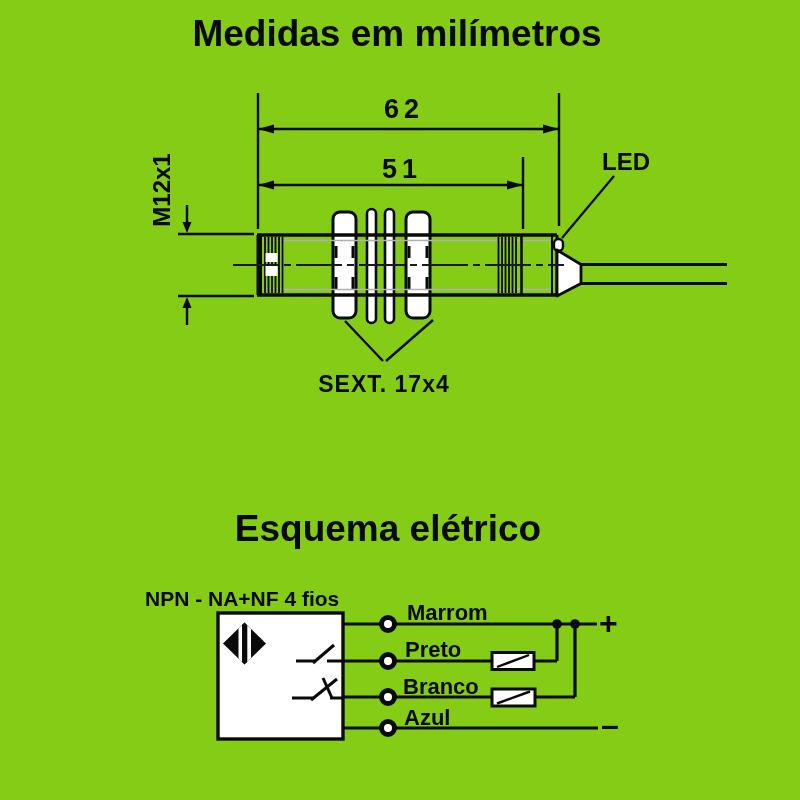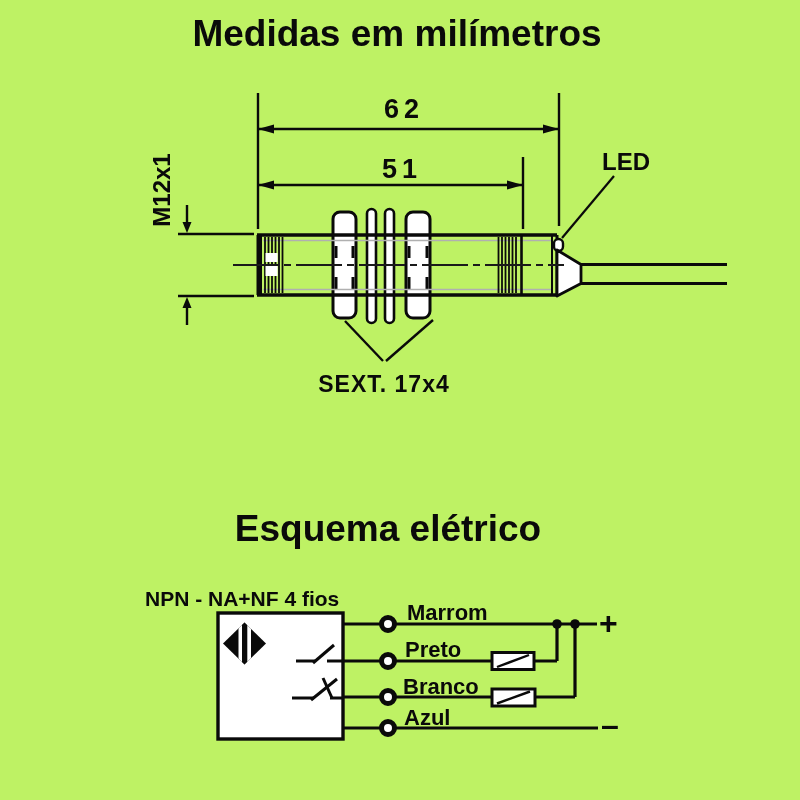--- a/index.html
+++ b/index.html
@@ -1,16 +1,16 @@
 <!DOCTYPE html>
 <html><head>
 <meta charset="utf-8">
 <style>
   html,body{margin:0;padding:0;background:#ffffff;}
-  .page{position:relative;width:800px;height:800px;background:#bef264;overflow:hidden;
+  .page{position:relative;width:800px;height:800px;background:#84cc16;overflow:hidden;
         font-family:"Liberation Sans",sans-serif;}
   svg{position:absolute;left:0;top:0;}
   text{fill:#0a0a0a;font-family:"Liberation Sans",sans-serif;font-weight:bold;}
   .title{font-size:37px;}
   .dim{font-size:27px;letter-spacing:5px;}
   .lbl{font-size:24px;}
   .hexlbl{font-size:23px;letter-spacing:1px;}
   .npn{font-size:21px;}
   .wire{font-size:22px;}
   .term{font-size:32px;}

